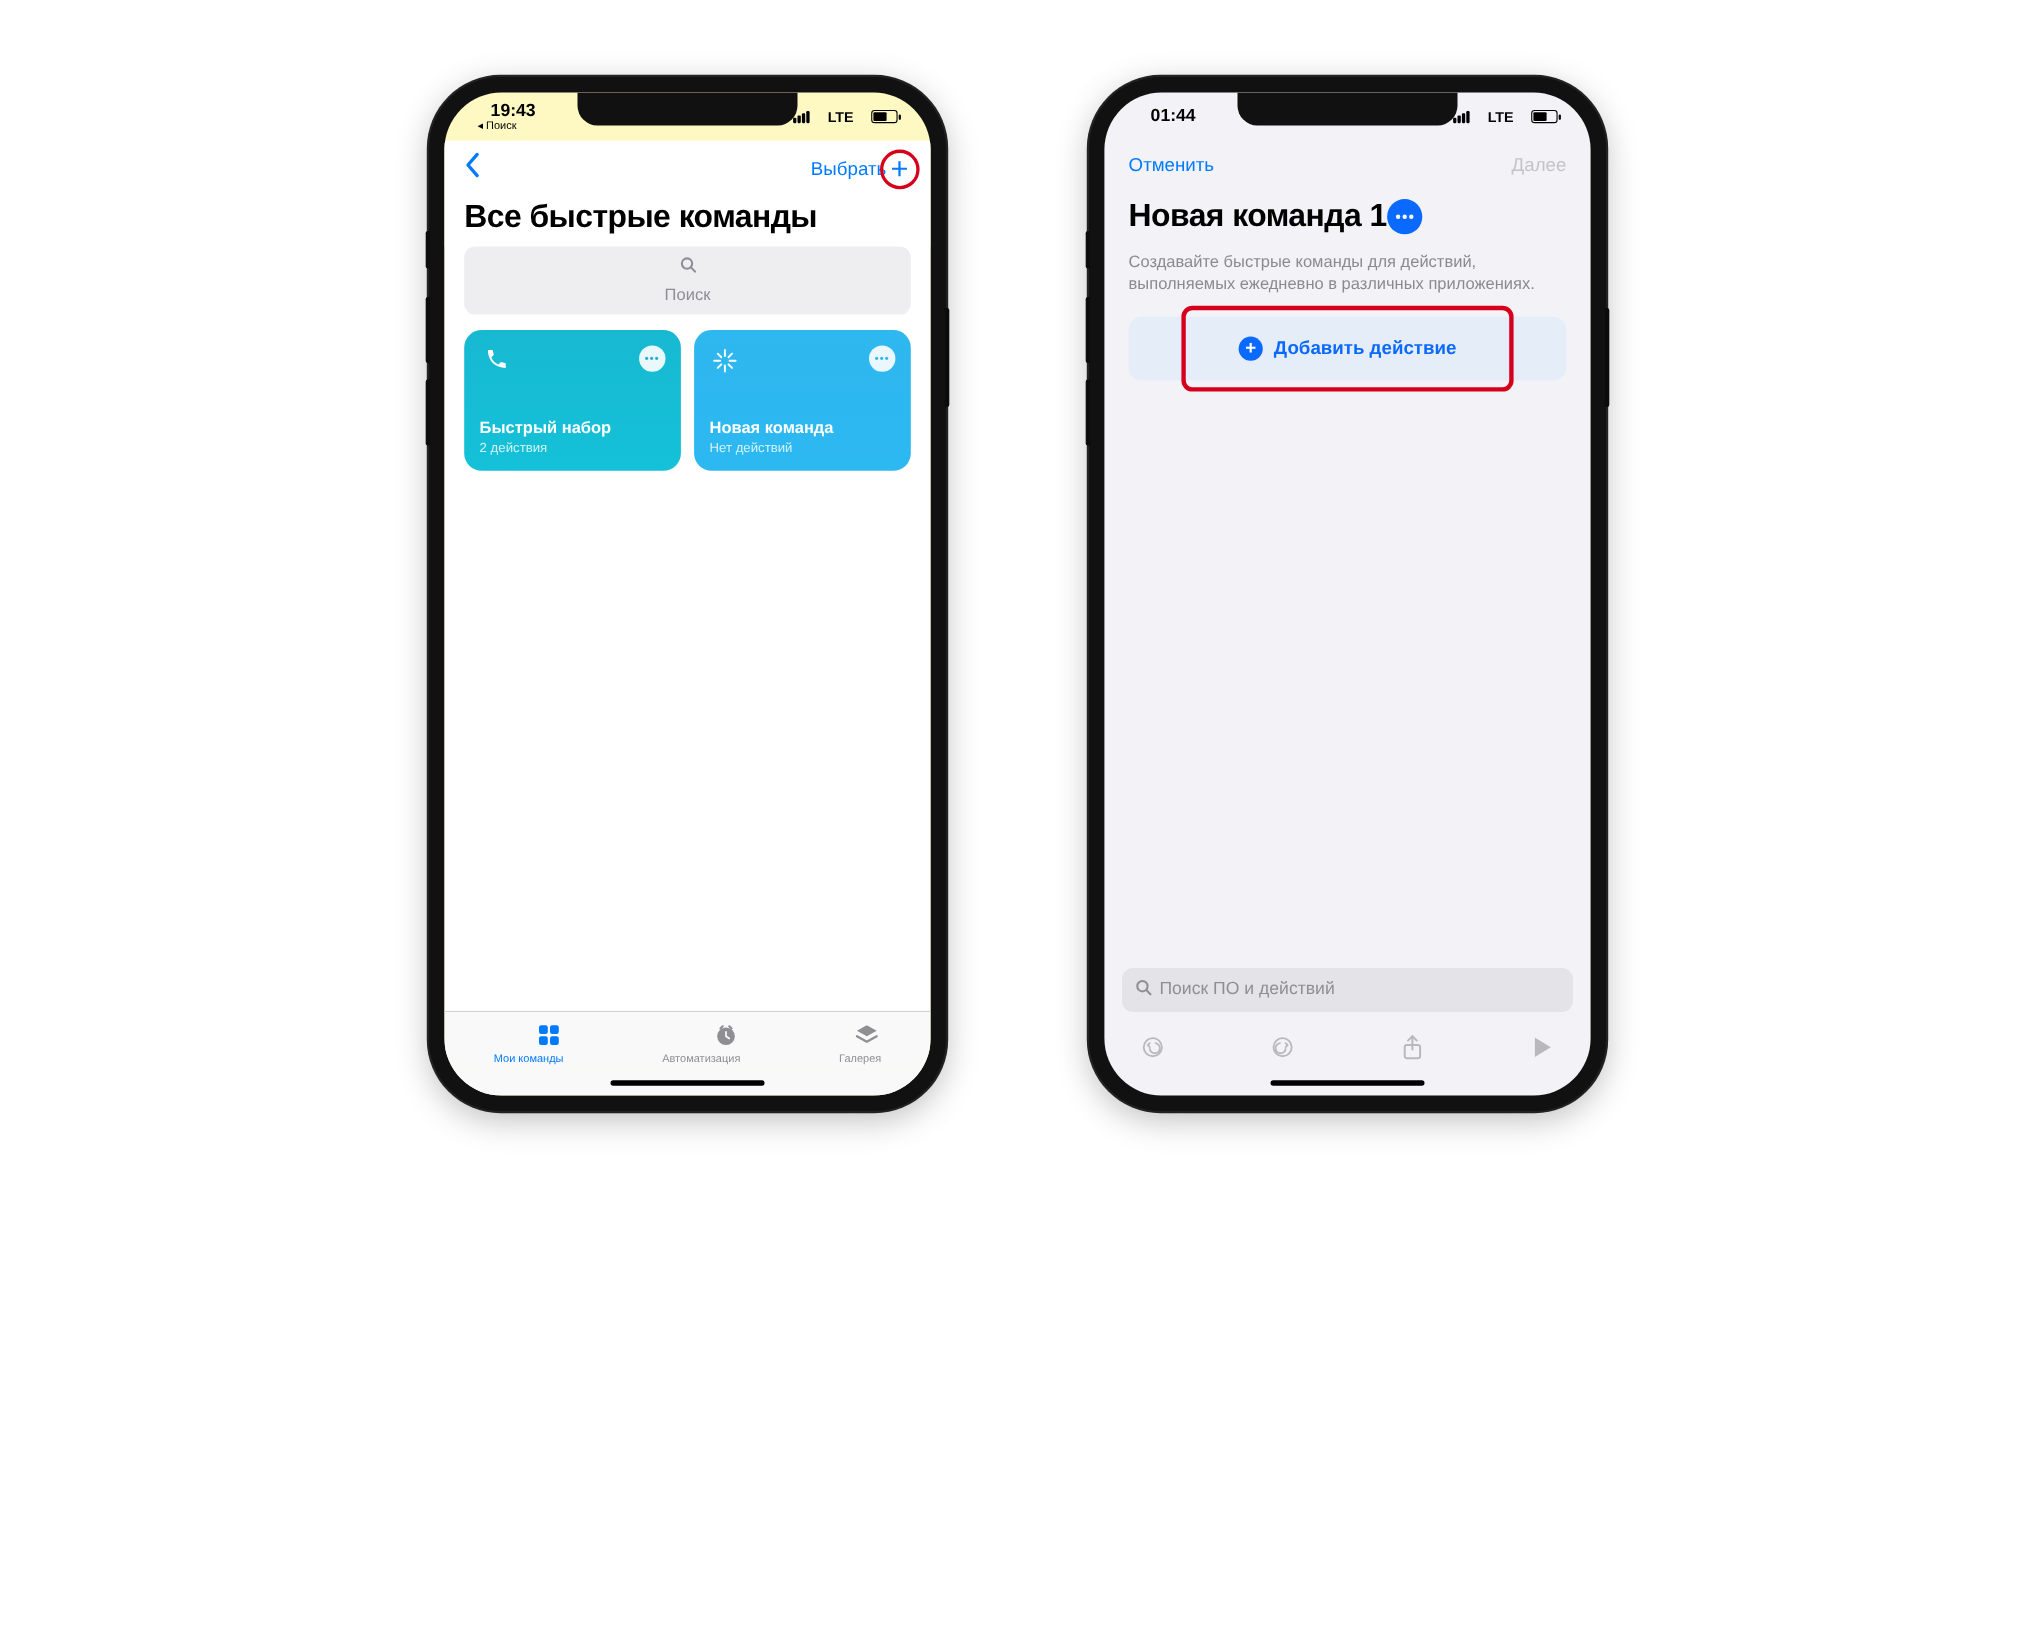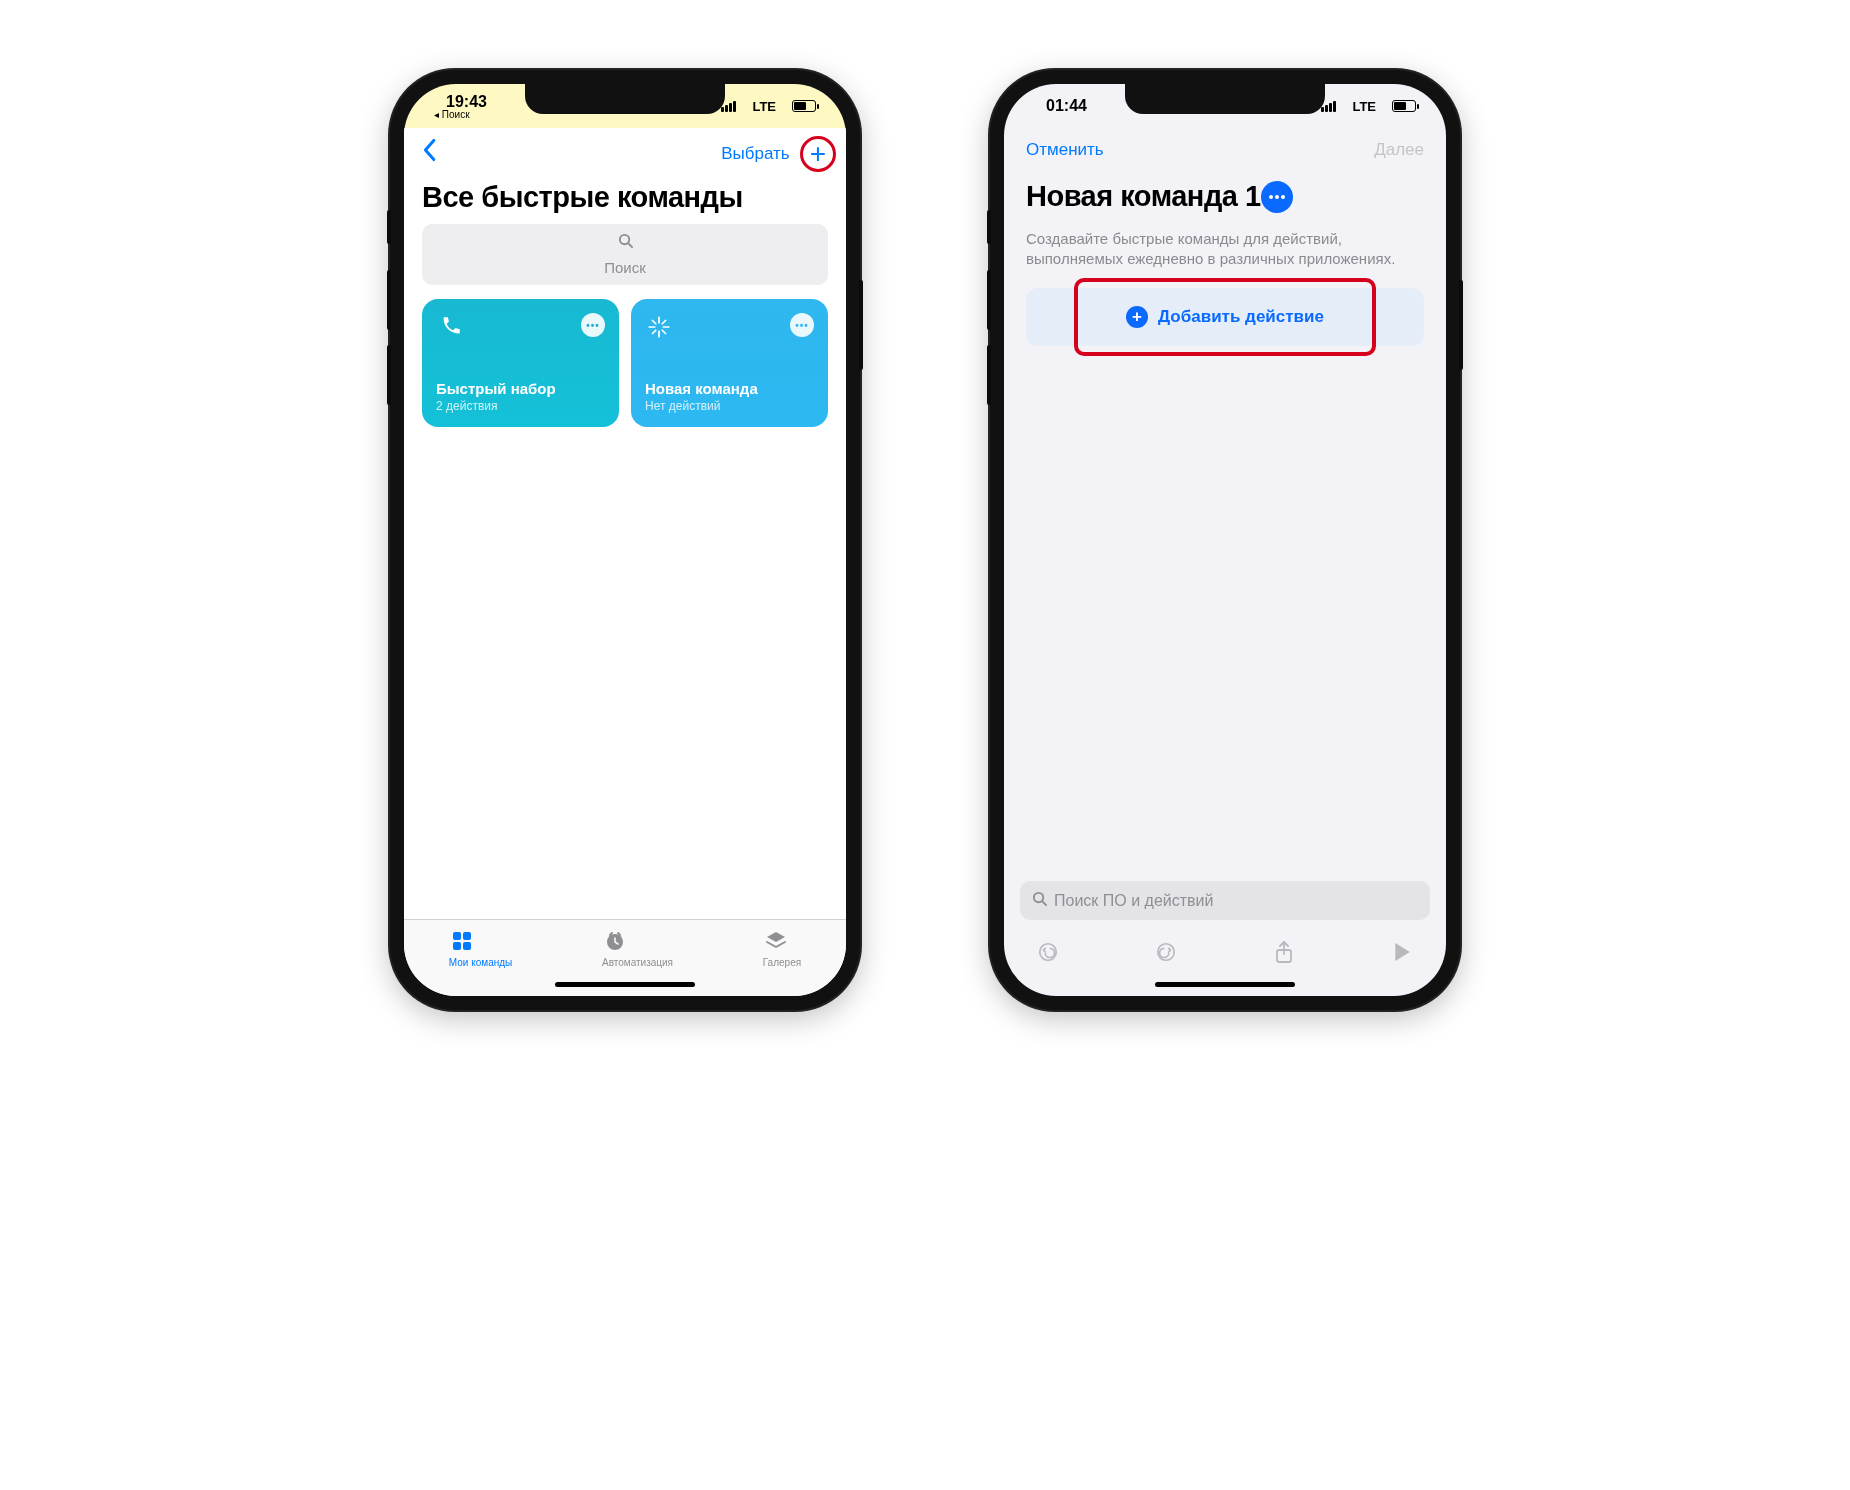--- a/index.html
+++ b/index.html
@@ -69,21 +69,21 @@
   .battery { width:24px; height:12px; border:1.5px solid #000; border-radius:3px; position:relative; }
   .battery::after { content:''; position:absolute; right:-4px; top:3px; width:2px; height:5px; background:#000; border-radius:1px; }
   .battery .fill { position:absolute; left:1px; top:1px; bottom:1px; width:55%; background:#000; border-radius:1px; }
 
   .nav-row {
     display:flex; justify-content:space-between; align-items:center;
     padding: 10px 20px 8px 16px;
     background:#fff;
   }
   .nav-back { color:#007aff; font-size:26px; font-weight:500; }
-  .nav-right { display:flex; align-items:center; gap:20px; }
+  .nav-right { display:flex; align-items:center; gap:4px; }
   .nav-link { color:#007aff; font-size:17px; }
   .plus-wrap { position:relative; }
   .plus-icon { color:#007aff; font-size:28px; font-weight:300; line-height:1; }
   .highlight-circle {
     position:absolute; top:50%; left:50%; transform:translate(-50%,-50%);
     width:36px; height:36px; border:3px solid #d6001c; border-radius:50%;
     pointer-events:none;
   }
   .page-title { font-size:29px; font-weight:800; padding: 4px 18px 10px; background:#fff; color:#000; letter-spacing:-0.5px; }
   .search-bar {
@@ -111,21 +111,21 @@
   .tile-more.blue { color:#2cb8f1; }
   .tile-title { font-size:15px; font-weight:700; }
   .tile-sub { font-size:12px; opacity:0.8; margin-top:2px; font-weight:500; }
 
   .tab-bar {
     background:#f9f9f9;
     border-top:0.5px solid #d1d1d6;
     padding:8px 0 4px;
     display:flex; justify-content:space-around;
   }
-  .tab-item { display:flex; flex-direction:column; align-items:flex-start; gap:3px; font-size:10px; color:#8e8e93; }
+  .tab-item { display:flex; flex-direction:column; align-items:flex-end; gap:3px; font-size:10px; color:#8e8e93; }
   .tab-item.active { color:#007aff; }
   .tab-icon { width:26px; height:26px; display:flex; align-items:center; justify-content:center; }
   .home-indicator { height:24px; display:flex; align-items:center; justify-content:center; background:#f9f9f9;}
   .home-bar { width:140px; height:5px; background:#000; border-radius:3px; }
 
   
   .nav-row2 {
     display:flex; justify-content:space-between; align-items:center;
     padding: 12px 22px 6px;
   }

